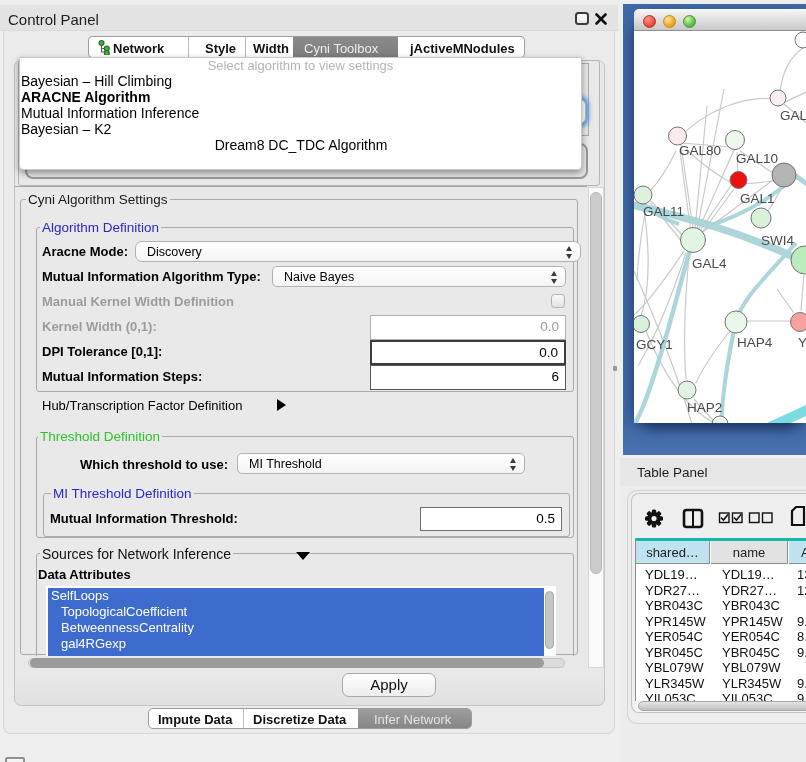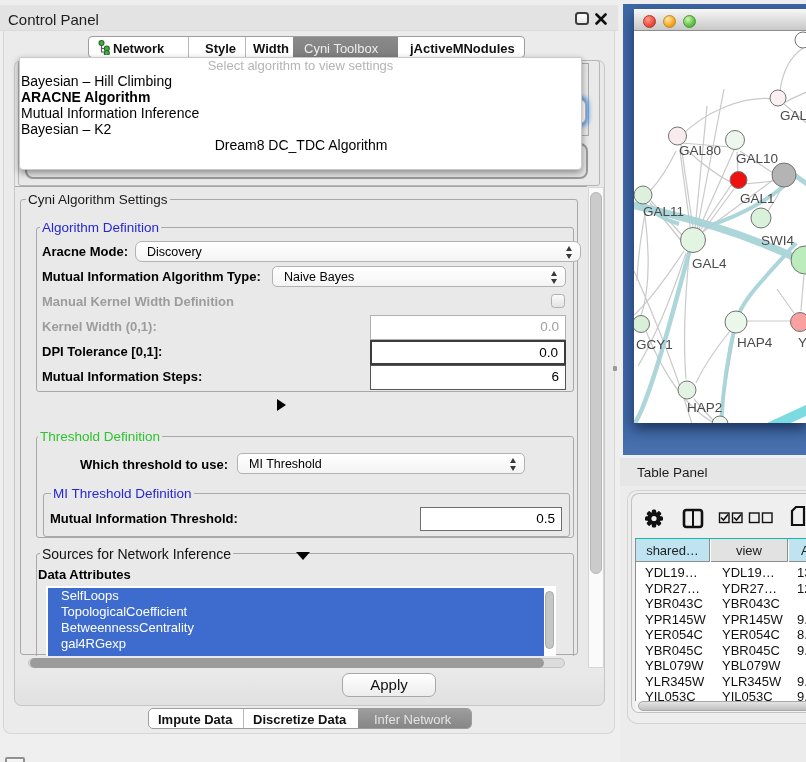--- a/index.html
+++ b/index.html
@@ -83,20 +83,21 @@
 
   <div class="abs" style="left:27px;top:132px;font-size:13px;font-weight:bold;color:#9c9c9c;">Kernel Width (0,1):</div>
   <div class="abs field" style="left:355px;top:128px;width:196px;height:25px;border:1px solid #b0b0b0;color:#a0a0a0;">0.0</div>
 
   <div class="abs" style="left:27px;top:157px;font-size:13px;font-weight:bold;color:#000;">DPI Tolerance [0,1]:</div>
   <div class="abs field" style="left:355px;top:153px;width:196px;height:25px;border:2px solid #3c3c3c;color:#000;">0.0</div>
 
   <div class="abs" style="left:27px;top:182px;font-size:13px;font-weight:bold;color:#000;">Mutual Information Steps:</div>
   <div class="abs field" style="left:355px;top:178px;width:196px;height:25px;border:1.5px solid #555;color:#000;">6</div>
 
+  <div class="abs" style="left:27px;top:211px;font-size:13px;color:#000;">Hub/Transcription Factor Definition</div>
   <div class="abs" style="left:262px;top:212px;width:0;height:0;border-left:9px solid #000;border-top:6px solid transparent;border-bottom:6px solid transparent;"></div>
 
   <div class="abs" style="left:21px;top:249px;width:538px;height:102px;border:1px solid #a9a9a9;border-radius:3px;"></div>
   <div class="abs" style="left:23px;top:242px;padding:0 2px;background:#e9e9e9;font-size:13.5px;color:#2fc32f;">Threshold Definition</div>
 
   <div class="abs" style="left:65px;top:270px;font-size:13px;font-weight:bold;color:#000;">Which threshold to use:</div>
   <div class="abs combo" style="left:222px;top:266px;width:288px;height:21px;">
     <span class="ctext">MI Threshold</span>
       <span class="carr"></span>
   </div>
@@ -108,21 +109,21 @@
   <div class="abs field" style="left:405px;top:320px;width:142px;height:24px;border:1px solid #6e6e6e;color:#000;">0.5</div>
 
   <div class="abs" style="left:21px;top:366px;width:538px;height:110px;border:1px solid #a9a9a9;border-radius:3px;"></div>
   <div class="abs" style="left:25px;top:359px;padding:0 2px;background:#e9e9e9;font-size:14px;color:#111;">Sources for Network Inference</div>
   <div class="abs" style="left:281px;top:365px;width:0;height:0;border-top:8px solid #000;border-left:7px solid transparent;border-right:7px solid transparent;"></div>
 
   <div class="abs" style="left:23px;top:380px;font-size:13px;font-weight:bold;color:#000;">Data Attributes</div>
 
   <div class="abs" style="left:31px;top:399px;width:510px;height:70px;background:#fff;"></div>
   <div class="abs" style="left:33px;top:401px;width:496px;height:68px;background:#3e6bce;color:#fff;font-size:13px;">
-    <div style="height:16px;line-height:16px;padding-left:13px;">SelfLoops</div>
+    <div style="height:16px;line-height:16px;padding-left:3px;">SelfLoops</div>
     <div style="height:16px;line-height:16px;padding-left:13px;">TopologicalCoefficient</div>
     <div style="height:16px;line-height:16px;padding-left:13px;">BetweennessCentrality</div>
     <div style="height:16px;line-height:16px;padding-left:13px;">gal4RGexp</div>
   </div>
   <div class="abs" style="left:530px;top:404px;width:9px;height:58px;background:#c6c6c6;border:1px solid #ababab;border-radius:5px;"></div>
 </div>
 
 <div class="abs" style="left:28px;top:658px;width:537px;height:10px;background:#dcdcdc;border:1px solid #c2c2c2;border-radius:5px;"></div>
 <div class="abs" style="left:30px;top:658px;width:514px;height:10px;background:#9b9b9b;border-radius:5px;"></div>
 
@@ -144,21 +145,21 @@
   <div style="text-align:center;color:#b4b4b4;font-size:13px;height:15px;line-height:15px;margin-top:0;">Select algorithm to view settings</div>
   <div style="padding-left:1px;height:16px;line-height:16px;">Bayesian – Hill Climbing</div>
   <div style="padding-left:1px;height:16px;line-height:16px;font-weight:bold;">ARACNE Algorithm</div>
   <div style="padding-left:1px;height:16px;line-height:16px;">Mutual Information Inference</div>
   <div style="padding-left:1px;height:16px;line-height:16px;">Bayesian – K2</div>
   <div style="padding-left:1px;height:16px;line-height:16px;text-align:center;">Dream8 DC_TDC Algorithm</div>
 </div>
 
 <div class="abs" id="desktop" style="left:623px;top:4px;width:183px;height:451px;background:linear-gradient(180deg,#3e68a6 0%,#3e68a6 93%,#4a72ae 100%);overflow:hidden;">
 
-  <div class="abs" style="left:11px;top:5px;width:172px;height:414px;box-shadow:0 6px 12px rgba(8,18,45,.6);background:#fff;">
+  <div class="abs" style="left:11px;top:5px;width:172px;height:414px;box-shadow:0 6px 12px rgba(8,18,45,.6);background:#fff;border-radius:20px;">
 
     <div class="abs" style="left:0;top:0;width:172px;height:22px;background:linear-gradient(#f5f5f5,#c8c8c8);border-bottom:1px solid #8e8e8e;border-top:1px solid #fafafa;border-radius:5px 0 0 0;">
       <div class="tl" style="left:8.5px;background:radial-gradient(circle at 35% 30%,#ff9a8a,#ee4d40 60%,#c33428);border-color:#b0362a;"></div>
       <div class="tl" style="left:28.5px;background:radial-gradient(circle at 35% 30%,#ffe9a8,#f5a623 60%,#cf8718);border-color:#bf8b1d;"></div>
       <div class="tl" style="left:48.5px;background:radial-gradient(circle at 35% 30%,#d2f5b0,#62c148 60%,#3f9e2f);border-color:#47972f;"></div>
     </div>
 
     <div class="abs" style="left:0;top:22px;width:172px;height:392px;background:#fff;overflow:hidden;">
       <svg width="172" height="392" viewBox="0 0 172 392" style="position:absolute;left:0;top:0;">
         <g fill="none" stroke="#c9c9c9" stroke-width="1.2">
@@ -268,23 +269,23 @@
       <rect x="87.5" y="19" width="9.5" height="9.5"></rect>
       <rect x="100.5" y="19" width="9.5" height="9.5"></rect>
       <path d="M 89 23.5 L 91.5 26 L 96 20.5" stroke-width="1.6"></path>
       <path d="M 102 23.5 L 104.5 26 L 109 20.5" stroke-width="1.6"></path>
       <rect x="117.5" y="19" width="9.5" height="9.5"></rect>
       <rect x="130.5" y="19" width="9.5" height="9.5"></rect>
       <path d="M 164 13 h 8 l 0 18 h -12 v -14 z" stroke-width="2.2"></path>
     </g>
   </svg>
 
-  <div class="abs" style="left:3px;top:44px;width:172px;height:163px;background:#fff;border-top:1px solid #14b8a6;border-left:1px solid #8d8d8d;font-size:13px;color:#111;overflow:hidden;">
+  <div class="abs" style="left:3px;top:44px;width:172px;height:163px;background:#fff;border-top:3px solid #14b8a6;border-left:1px solid #8d8d8d;font-size:13px;color:#111;overflow:hidden;">
     <div class="abs" style="left:0;top:0;width:74px;height:23px;background:#bfe3f0;border-right:1px solid #8d8d8d;border-bottom:1px solid #8d8d8d;text-align:center;line-height:23px;color:#222;">shared…</div>
-    <div class="abs" style="left:75px;top:0;width:77px;height:23px;background:#e2e2e2;border-right:1px solid #8d8d8d;border-bottom:1px solid #8d8d8d;text-align:center;line-height:23px;color:#222;">view</div>
+    <div class="abs" style="left:75px;top:0;width:77px;height:23px;background:#e2e2e2;border-right:1px solid #8d8d8d;border-bottom:1px solid #8d8d8d;text-align:center;line-height:23px;color:#222;">name</div>
     <div class="abs" style="left:153px;top:0;width:22px;height:23px;background:#bfe3f0;border-bottom:1px solid #8d8d8d;line-height:23px;padding-left:12px;color:#222;">A</div>
     <div class="abs" style="left:9px;top:26px;line-height:15.5px;">YDL19…<br>YDR27…<br>YBR043C<br>YPR145W<br>YER054C<br>YBR045C<br>YBL079W<br>YLR345W<br>YIL053C</div>
     <div class="abs" style="left:86px;top:26px;line-height:15.5px;">YDL19…<br>YDR27…<br>YBR043C<br>YPR145W<br>YER054C<br>YBR045C<br>YBL079W<br>YLR345W<br>YIL053C</div>
     <div class="abs" style="left:161px;top:26px;line-height:15.5px;">13<br>12<br><br>9.<br>8.<br>9.<br><br>9.<br>9.</div>
   </div>
 
   <div class="abs" style="left:3px;top:207px;width:172px;height:11px;background:#f4f4f4;"></div>
   <div class="abs" style="left:6px;top:207px;width:172px;height:10px;background:linear-gradient(#e4e4e4,#c0c0c0);border:1px solid #a8a8a8;border-radius:5px;"></div>
 </div>
 

